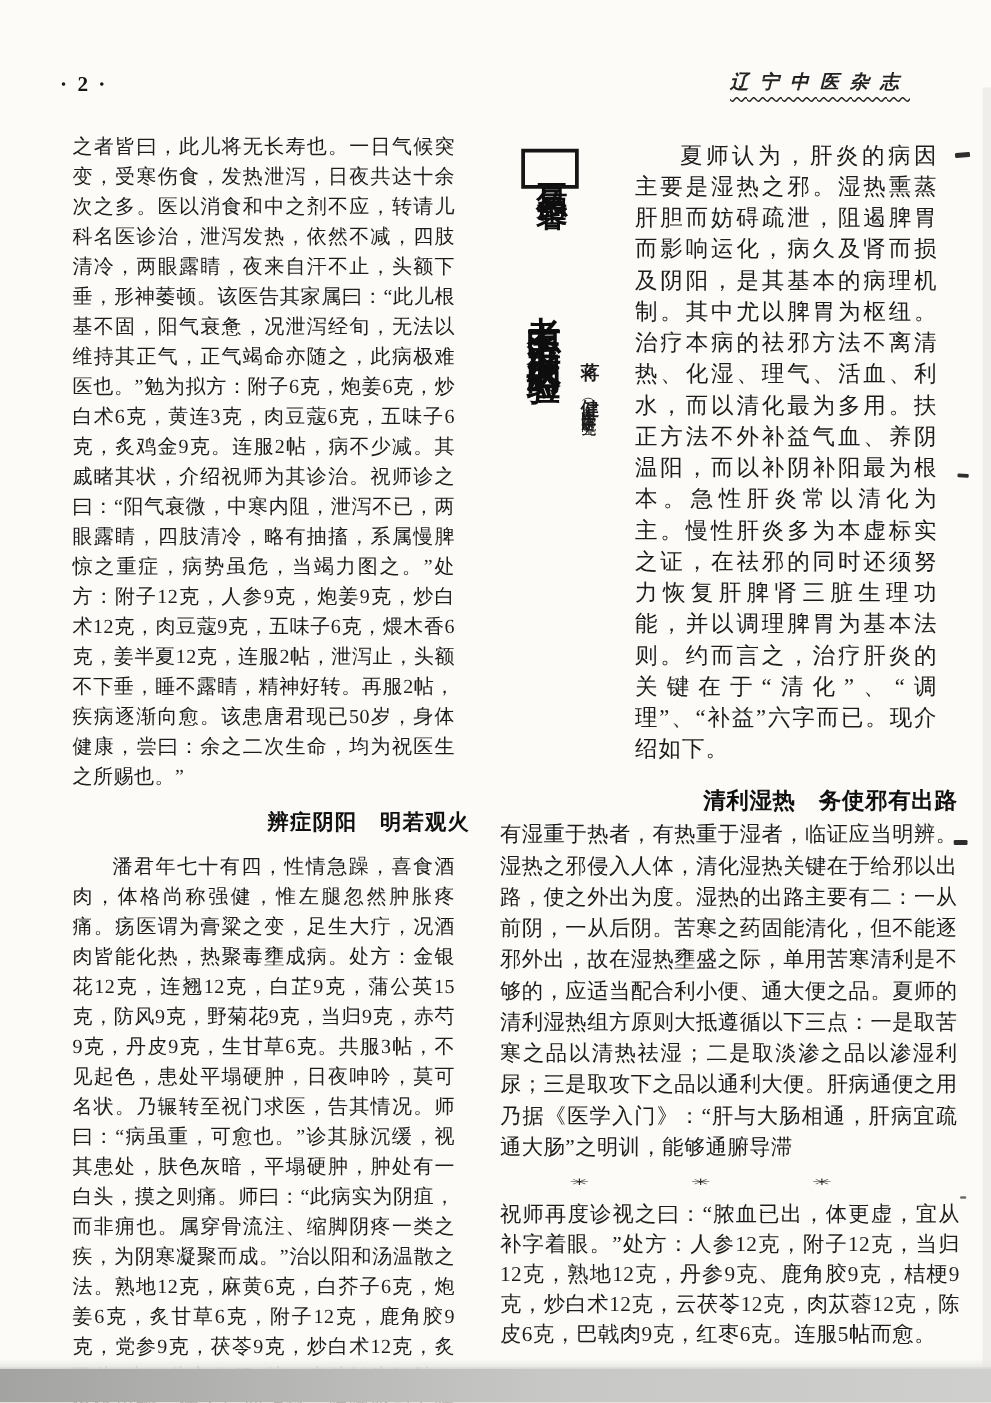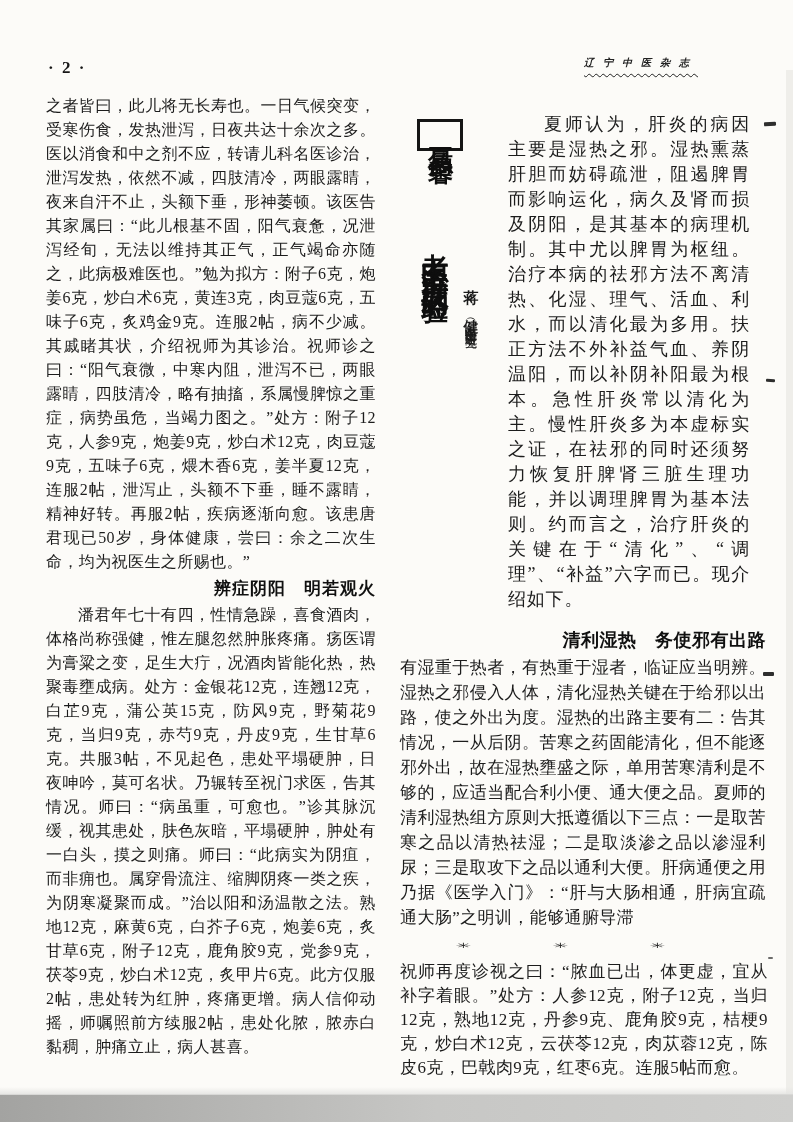--- a/index.html
+++ b/index.html
@@ -11,34 +11,34 @@
     font-family:"Liberation Serif","DejaVu Serif",serif;
     color:#1c1c1c;
   }
   
   .page-number{
     position:absolute;left:48px;top:58px;
     font-size:17px;font-weight:bold;letter-spacing:2px;color:#161616;
   }
   .journal-name{
     position:absolute;left:584px;top:56px;
-    font-size:10px;font-weight:bold;font-style:italic;
+    font-size:15px;font-weight:bold;font-style:italic;
     letter-spacing:9px;color:#222;
     text-decoration:underline;
     text-decoration-style:wavy;
     text-decoration-thickness:1px;
     text-underline-offset:7px;
   }
   
   .left-col{
     position:absolute;left:46px;top:94px;width:330px;
     font-size:16px;line-height:24px;text-align:justify;
     letter-spacing:0.4px;
   }
-  .left-col .para{margin:0;}
+  .left-col .para{margin:12px;}
   .para-indent{text-indent:2em;}
   .section-heading{
     font-size:17px;font-weight:bold;text-align:right;
     letter-spacing:1px;margin:3px 0 2px 0;color:#101010;
   }
   
   .name-box{
     position:absolute;left:417px;top:119px;
     border:3px solid #151515;
     padding:4px 3px;
@@ -124,21 +124,21 @@
   <div class="title-vertical">老中医治疗肝病的经验</div>
   <div class="byline">
     <span class="author">蒋　健</span><span class="affiliation">（上海中医学院研究生）</span>
   </div>
 
   <div class="right-region">
     <div class="right-narrow">
       <p class="para para-indent" style="margin:16px">夏师认为，肝炎的病因主要是湿热之邪。湿热熏蒸肝胆而妨碍疏泄，阻遏脾胃而影响运化，病久及肾而损及阴阳，是其基本的病理机制。其中尤以脾胃为枢纽。治疗本病的祛邪方法不离清热、化湿、理气、活血、利水，而以清化最为多用。扶正方法不外补益气血、养阴温阳，而以补阴补阳最为根本。急性肝炎常以清化为主。慢性肝炎多为本虚标实之证，在祛邪的同时还须努力恢复肝脾肾三脏生理功能，并以调理脾胃为基本法则。约而言之，治疗肝炎的关键在于“清化”、“调理”、“补益”六字而已。现介绍如下。</p>
       <div class="section-heading">清利湿热　务使邪有出路</div>
     </div>
-    <p class="wide-para">有湿重于热者，有热重于湿者，临证应当明辨。湿热之邪侵入人体，清化湿热关键在于给邪以出路，使之外出为度。湿热的出路主要有二：告其情况，一从后阴。苦寒之药固能清化，但不能逐邪外出，故在湿热壅盛之际，单用苦寒清利是不够的，应适当配合利小便、通大便之品。夏师的清利湿热组方原则大抵遵循以下三点：一是取苦寒之品以清热祛湿；二是取淡渗之品以渗湿利尿；三是取攻下之品以通利大便。肝病通便之用乃据《医学入门》：“肝与大肠相通，肝病宜疏通大肠”之明训，能够通腑导滞</p>
+    <p class="wide-para">有湿重于热者，有热重于湿者，临证应当明辨。湿热之邪侵入人体，清化湿热关键在于给邪以出路，使之外出为度。湿热的出路主要有二：一从前阴，一从后阴。苦寒之药固能清化，但不能逐邪外出，故在湿热壅盛之际，单用苦寒清利是不够的，应适当配合利小便、通大便之品。夏师的清利湿热组方原则大抵遵循以下三点：一是取苦寒之品以清热祛湿；二是取淡渗之品以渗湿利尿；三是取攻下之品以通利大便。肝病通便之用乃据《医学入门》：“肝与大肠相通，肝病宜疏通大肠”之明训，能够通腑导滞</p>
     <div class="separator-row">
       <span class="sep-mark">✳</span>
       <span class="sep-mark">✳</span>
       <span class="sep-mark">✳</span>
     </div>
     <p class="continuation">祝师再度诊视之曰：“脓血已出，体更虚，宜从补字着眼。”处方：人参12克，附子12克，当归12克，熟地12克，丹参9克、鹿角胶9克，桔梗9克，炒白术12克，云茯苓12克，肉苁蓉12克，陈皮6克，巴戟肉9克，红枣6克。连服5帖而愈。</p>
   </div>
 
   <div class="edge-mark m1"></div>
   <div class="edge-mark m2"></div>

